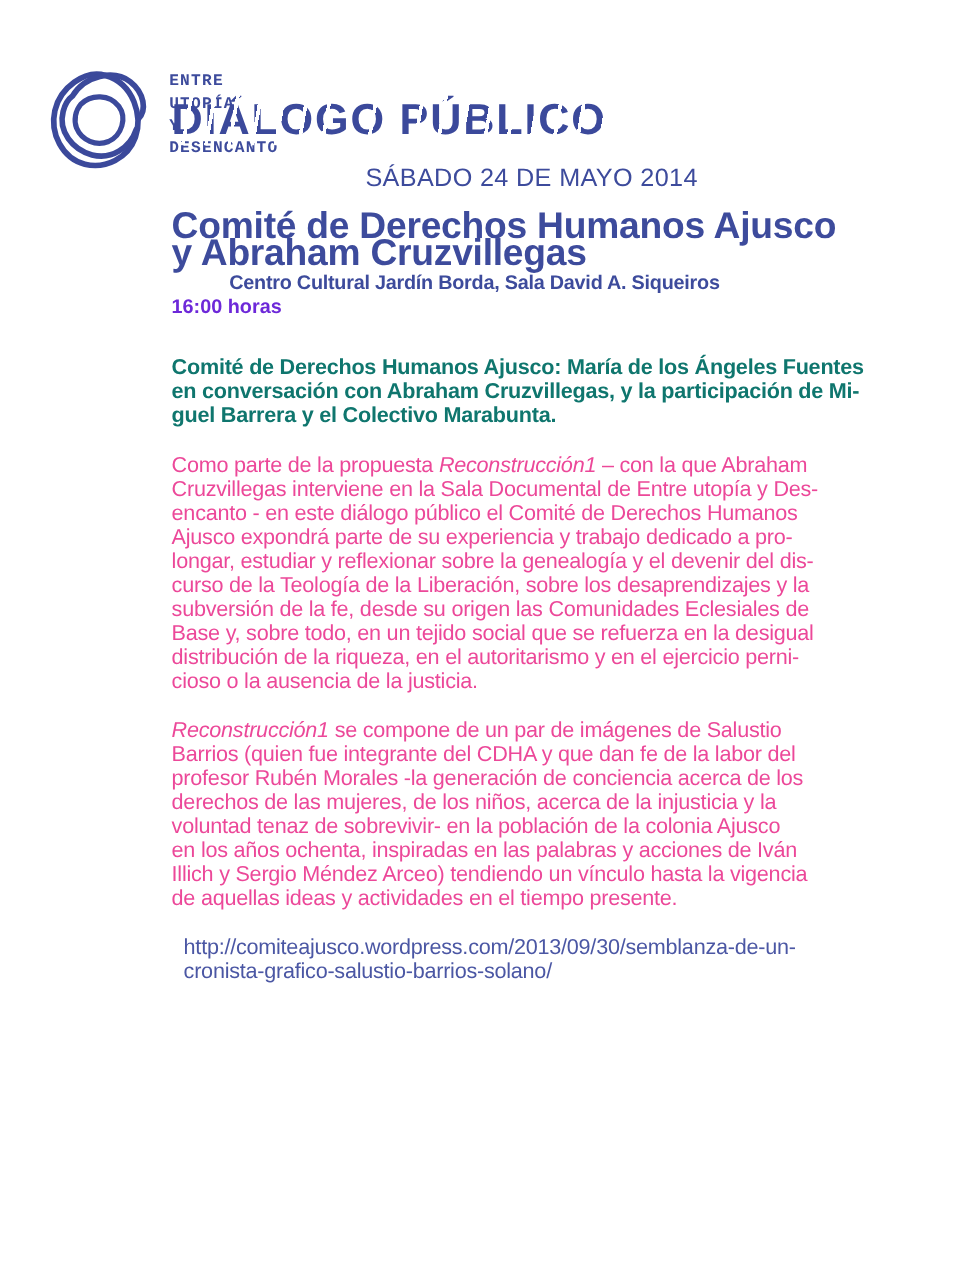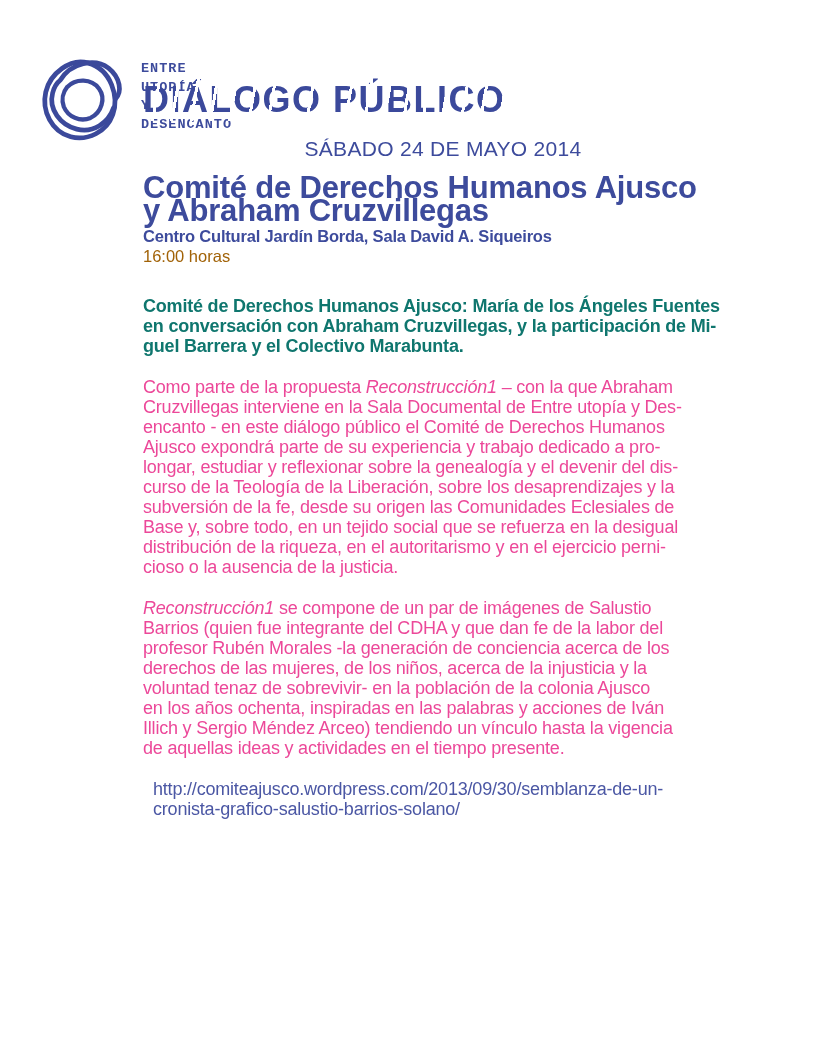--- a/index.html
+++ b/index.html
@@ -76,27 +76,28 @@
     color: #3d4b9c;
     white-space: pre-line;
   }
   .venue {
     margin-top: 5px;
     font-size: 16.5px;
     line-height: 19px;
     font-weight: 700;
     letter-spacing: -0.2px;
     color: #3d4b9c;
+    margin-left: 48px;
   }
   .time {
     margin-top: 1px;
     font-size: 16.5px;
     line-height: 19px;
-    font-weight: 400;
-    color: #a16207;
+    font-weight: 700;
+    color: #6d28d9;
   }
   .paragraphs { margin-top: 30px; }
   .para {
     margin: 0 0 21px 0;
     font-size: 18px;
     line-height: 20px;
     letter-spacing: -0.2px;
     color: #ec4899;
     white-space: pre-line;
   }

